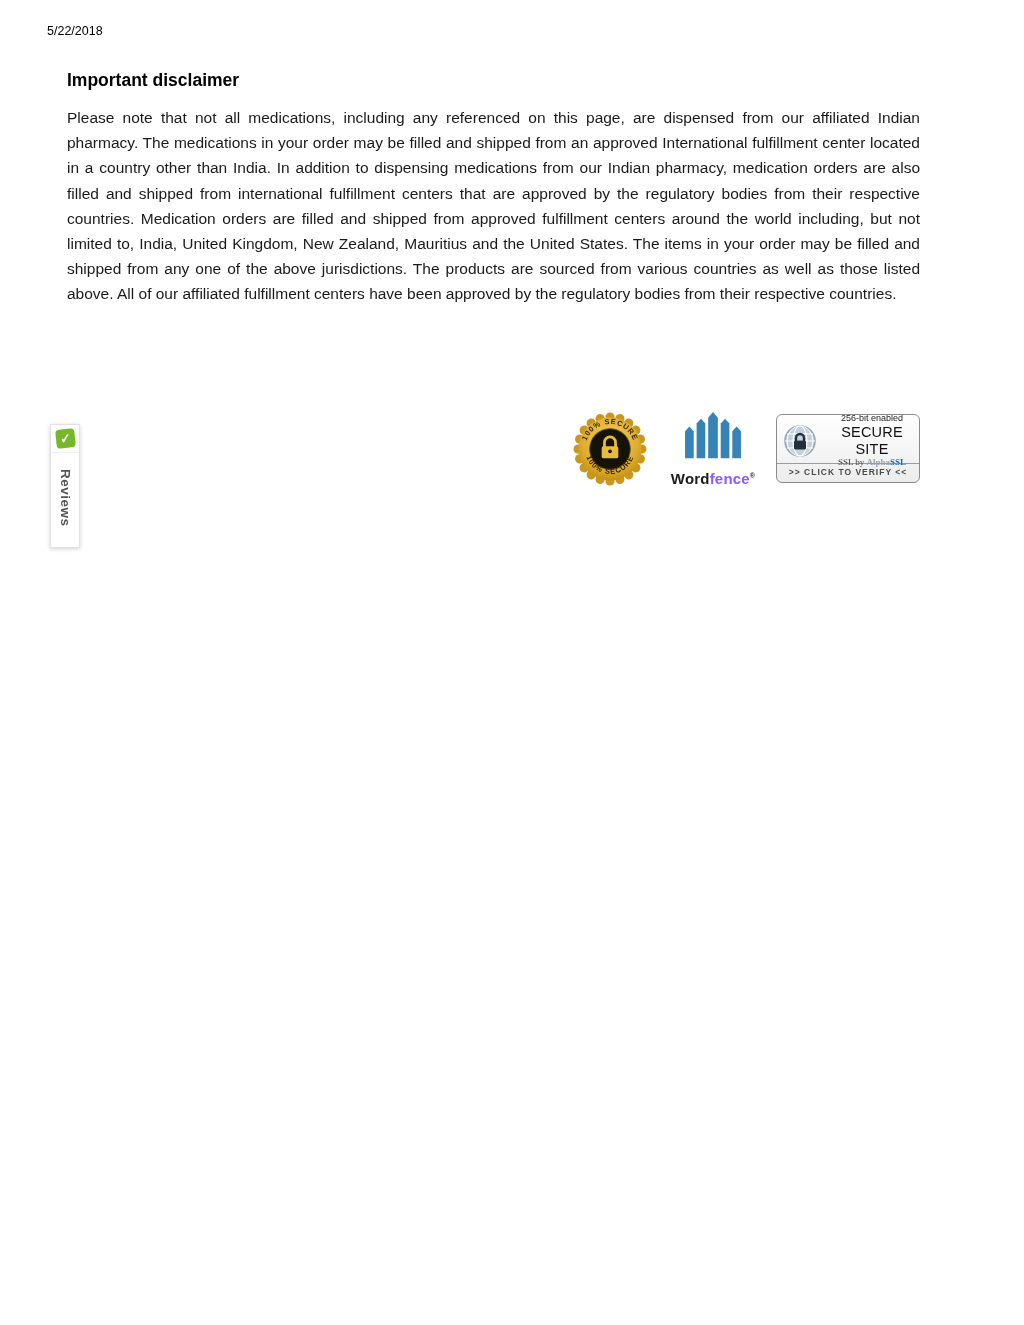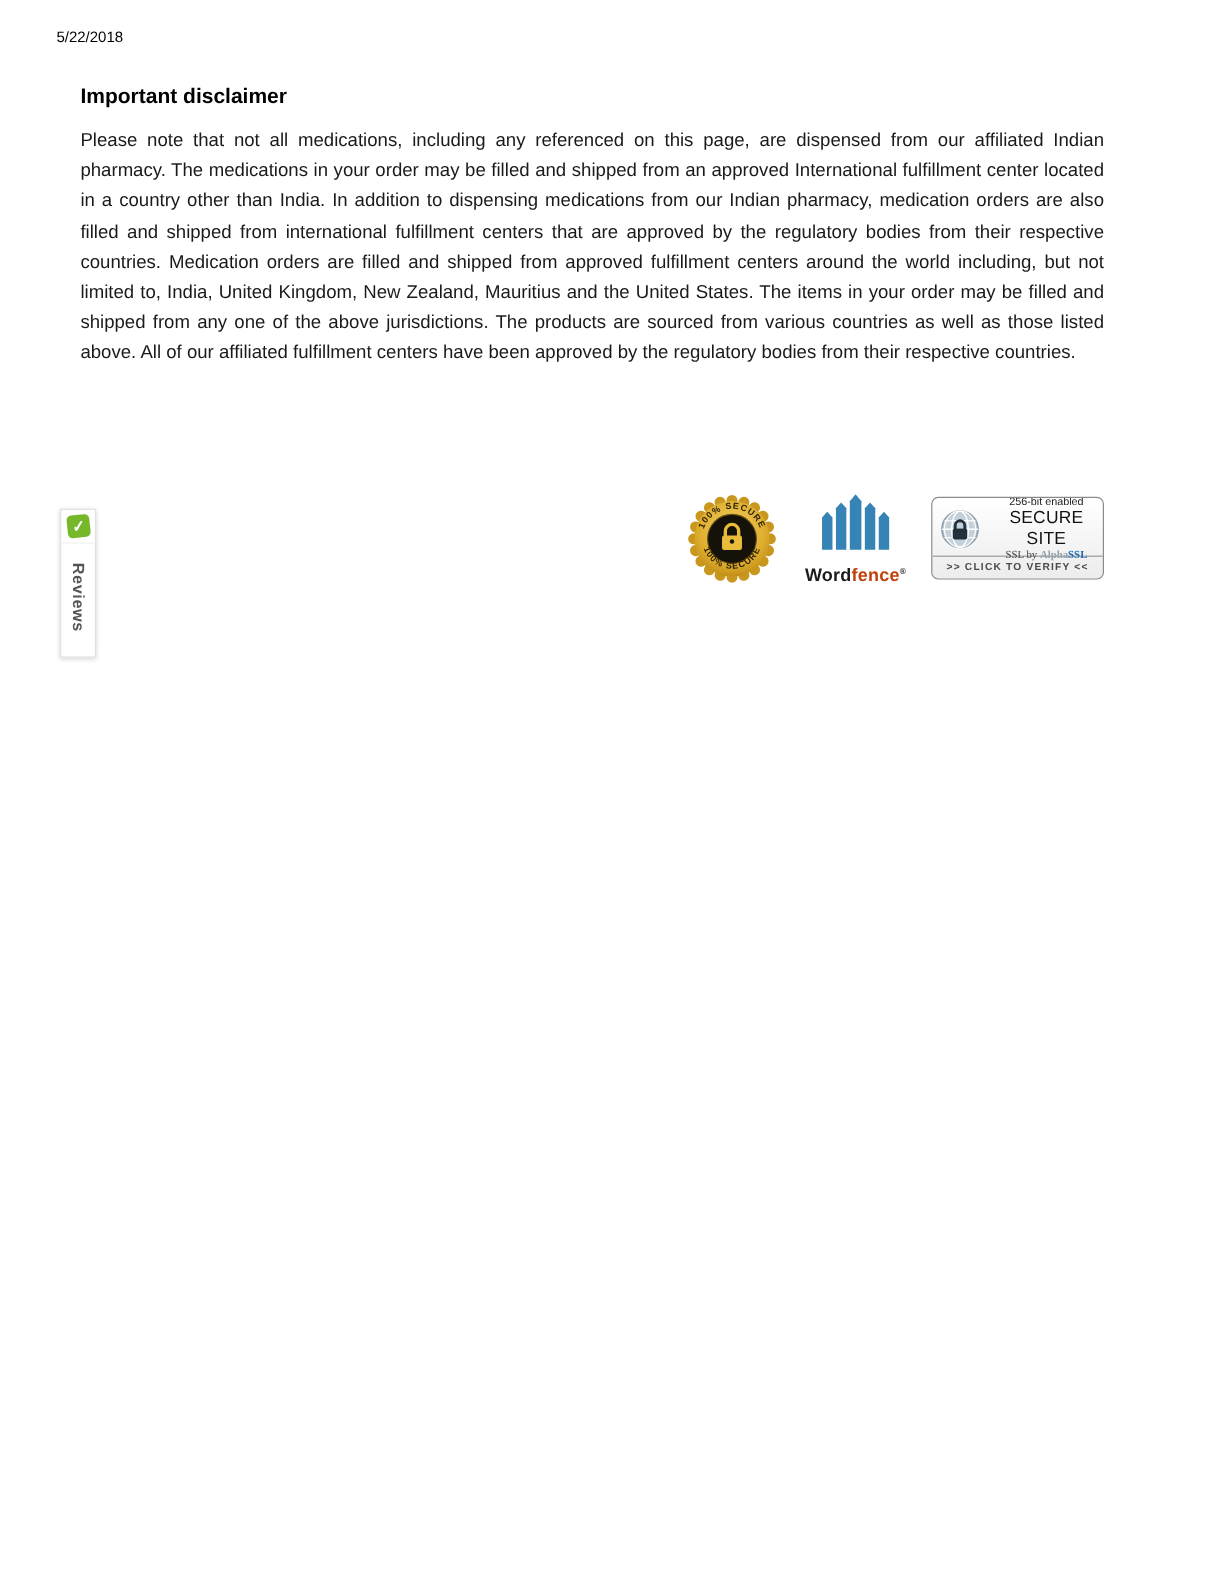--- a/index.html
+++ b/index.html
@@ -22,21 +22,21 @@
   .reviews-tab { position:absolute; left:50px; top:424px; width:30px; background:#fff; border:1px solid #e2e2e2; box-shadow:0 1px 4px rgba(0,0,0,.18); padding-bottom:10px; cursor:pointer; }
   .check-wrap { width:28px; height:28px; display:flex; align-items:center; justify-content:center; border-bottom:1px solid #f0f0f0; }
   .check-icon { width:19px; height:19px; background:#76b82a; border-radius:4px; color:#fff; font-size:13px; font-weight:700; display:flex; align-items:center; justify-content:center; transform:rotate(-6deg); }
   .reviews-label { writing-mode:vertical-rl; margin:6px auto 0; font-size:13.5px; font-weight:600; color:#555; letter-spacing:.5px; height:78px; display:block; text-align:center; }
 
   
   .seal-badge { position:absolute; left:573px; top:412px; width:74px; height:74px; }
   .wordfence-badge { position:absolute; left:664px; top:410px; width:98px; text-align:center; }
   .wordfence-text { font-size:15px; font-weight:700; letter-spacing:.2px; margin-top:2px; }
   .wf-word { color:#1c1c1c; }
-  .wf-fence { color:#c2410c; }
+  .wf-fence { color:#8b5cf6; }
   .wf-reg { font-size:7px; color:#1c1c1c; vertical-align:super; }
 
   .ssl-badge { position:absolute; left:776px; top:414px; width:144px; height:69px; border:1px solid #8a8a8a; border-radius:6px; background:linear-gradient(#ffffff,#ececec); overflow:hidden; cursor:pointer; }
   .ssl-top { display:flex; align-items:center; gap:12px; padding:4px 5px 1px 5px; height:48px; }
   .ssl-text { flex:1; text-align:center; line-height:1.15; }
   .ssl-line1 { font-size:9px; color:#222; }
   .ssl-line2 { font-size:14.5px; font-weight:400; color:#111; letter-spacing:.2px; }
   .ssl-line3 { font-size:9px; color:#444;font-family:Liberation Serif, serif; }
   .ssl-brand-alpha { color:#98a2ab; font-weight:700; }
   .ssl-brand-ssl { color:#1f6cb0; font-weight:700; }

